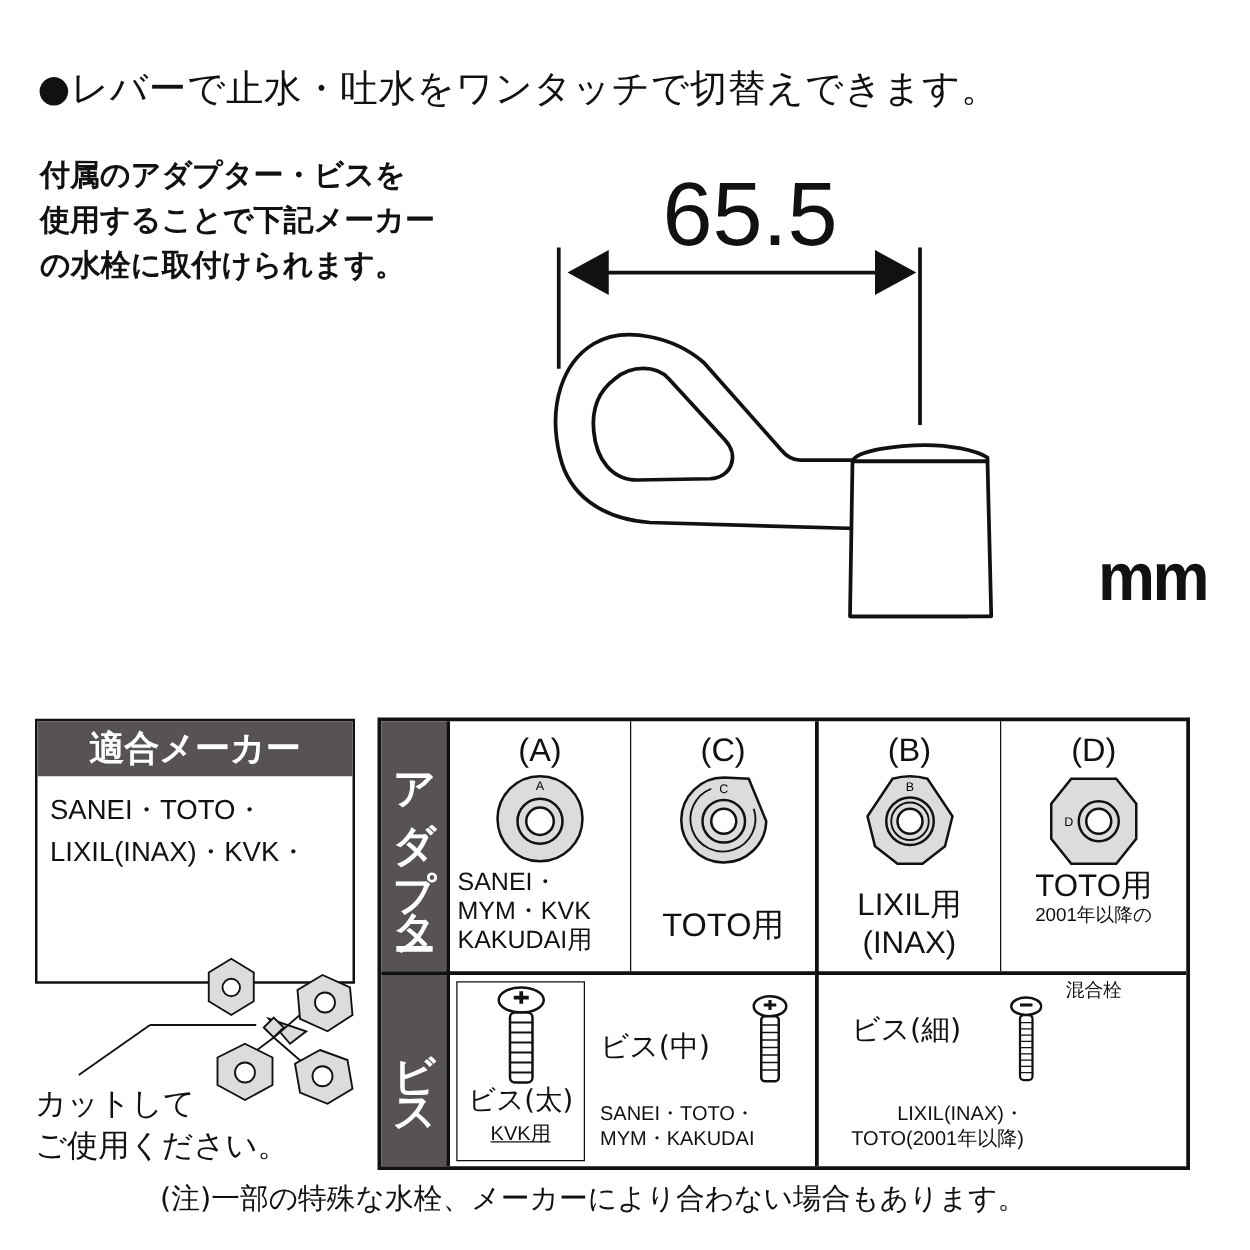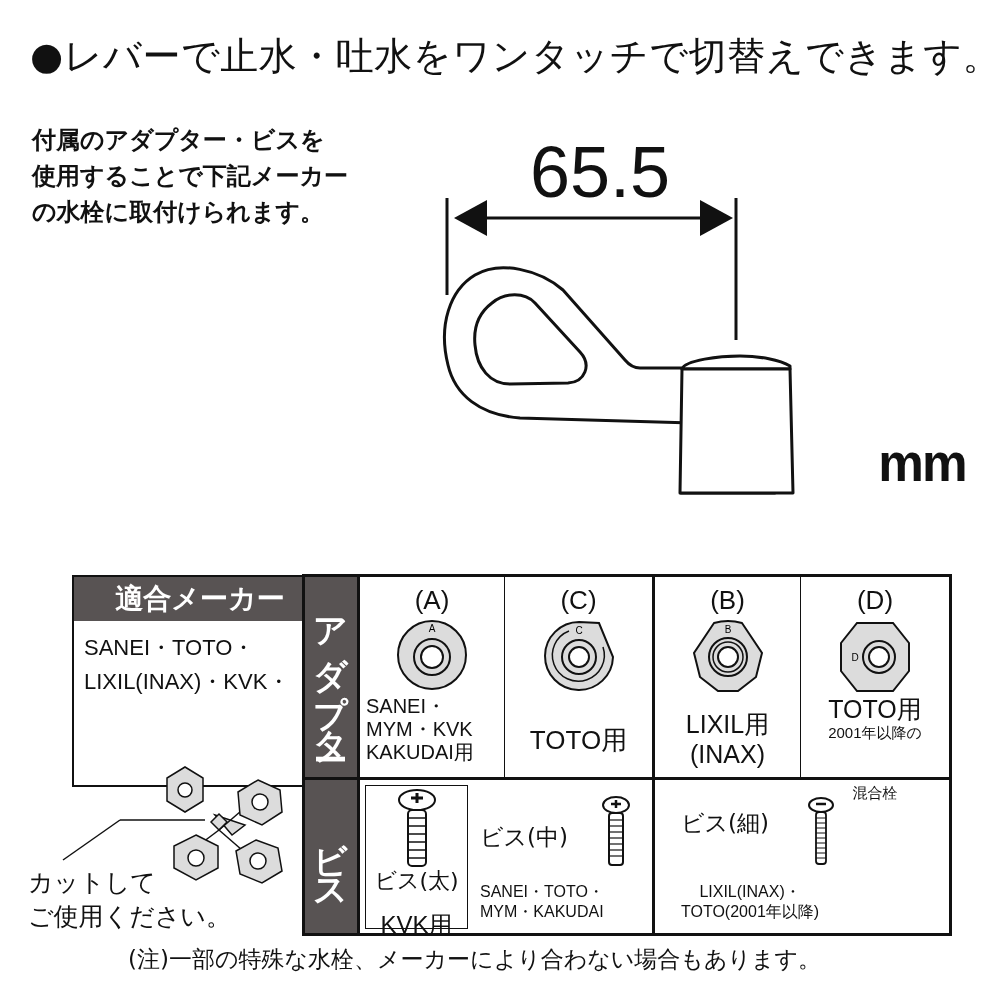--- a/index.html
+++ b/index.html
@@ -1,27 +1,27 @@
 <!DOCTYPE html>
 <html><head>
 <meta charset="utf-8">
 <style>
   html, body { margin:0; padding:0; background:#fff; }
   body { width:1000px; height:1000px; position:relative; overflow:hidden;
          font-family:"DejaVu Sans", "Liberation Sans", sans-serif; color:#111; }
   .abs { position:absolute; }
-  #headline { left:30px; top:32px; font-size:38px; line-height:48px; white-space:nowrap; letter-spacing:0.5px; }
+  #headline { left:30px; top:48px; font-size:30px; line-height:48px; white-space:nowrap; letter-spacing:0.5px; }
   #intro { left:32px; top:122px; font-size:24px; line-height:36px; font-weight:bold; white-space:nowrap; }
   #intro div { height:36px; }
   #dim-label { left:530px; top:132px; font-family:"Liberation Sans", sans-serif; font-size:72px; line-height:80px; }
   #unit { left:876px; top:432px; font-family:"Liberation Sans", sans-serif; font-size:54px; font-weight:bold; line-height:60px; letter-spacing:-2px; transform:scaleX(0.95); }
   #diagram { left:420px; top:120px; }
 
   
-  #maker-box { left:28px; top:575px; width:256px; height:212px; border:2px solid #111; box-sizing:border-box;margin-left:44px; }
+  #maker-box { left:28px; top:575px; width:256px; height:212px; border:2px solid #111; box-sizing:border-box; }
   #maker-title { background:#585353; color:#fff; height:44px; line-height:44px; text-align:center; font-size:28px; font-weight:bold; }
   #maker-list { padding:10px 8px 0 10px; font-family:"Liberation Sans", sans-serif; font-size:22px; line-height:34px; }
 
   
   #cut-ill { left:0; top:750px; }
   #cut-text { left:28px; top:866px; font-size:25px; line-height:34px; white-space:nowrap; }
 
   
   #table { left:302px; top:574px; width:650px; height:362px; border:3px solid #111; box-sizing:border-box; }
   .side-head { position:absolute; left:0; width:52px; background:#585353; color:#fff; font-weight:bold; font-size:34px;
@@ -184,21 +184,21 @@
       <g stroke="#111" stroke-width="1.5">
           <line x1="11" y1="30" x2="29" y2="30"></line>
           <line x1="11" y1="38" x2="29" y2="38"></line>
           <line x1="11" y1="46" x2="29" y2="46"></line>
           <line x1="11" y1="54" x2="29" y2="54"></line>
           <line x1="11" y1="62" x2="29" y2="62"></line>
           <line x1="11" y1="70" x2="29" y2="70"></line>
         </g>
     </svg>
     <div style="font-size:22px; line-height:26px;">ビス(太)</div>
-    <div style="font-family:'Liberation Sans',sans-serif; font-size:24px; line-height:26px; margin-top:18px;">KVK用</div>
+    <div style="font-family:'Liberation Sans',sans-serif; font-size:16px; line-height:26px; margin-top:1px;text-decoration:underline;">KVK用</div>
   </div>
 
   <div class="cell" style="left:163px; top:203px; width:184px; height:124px;">
     <div style="position:absolute; left:12px; top:42px; font-size:23px;">ビス(中)</div>
     <svg width="30" height="72" viewBox="0 0 30 72" style="position:absolute; left:133px; top:16px;">
       <ellipse cx="15" cy="9" rx="13" ry="8" fill="#fff" stroke="#111" stroke-width="2"></ellipse>
       <path d="M 10,8 L 20,8 M 15,4 L 15,12" stroke="#111" stroke-width="2.5"></path>
       <rect x="8" y="17" width="14" height="52" rx="3" fill="#fff" stroke="#111" stroke-width="2"></rect>
       <g stroke="#111" stroke-width="1.2">
           <line x1="8" y1="24" x2="22" y2="24"></line>
@@ -227,20 +227,20 @@
           <line x1="8" y1="27" x2="18" y2="27"></line>
           <line x1="8" y1="32" x2="18" y2="32"></line>
           <line x1="8" y1="37" x2="18" y2="37"></line>
           <line x1="8" y1="42" x2="18" y2="42"></line>
           <line x1="8" y1="47" x2="18" y2="47"></line>
           <line x1="8" y1="52" x2="18" y2="52"></line>
           <line x1="8" y1="57" x2="18" y2="57"></line>
           <line x1="8" y1="62" x2="18" y2="62"></line>
         </g>
     </svg>
-    <div style="position:absolute; left:26px; top:102px; text-align:center; font-family:'Liberation Sans',sans-serif; font-size:16px; line-height:20px;">
+    <div style="position:absolute; left:26px; top:102px; text-align:right; font-family:'Liberation Sans',sans-serif; font-size:16px; line-height:20px;">
       <div>LIXIL(INAX)・</div>
       <div>TOTO(2001年以降)</div>
     </div>
   </div>
 </div>
 
 <div id="footnote" class="abs">(注)一部の特殊な水栓、メーカーにより合わない場合もあります。</div>
 
 </body></html>

